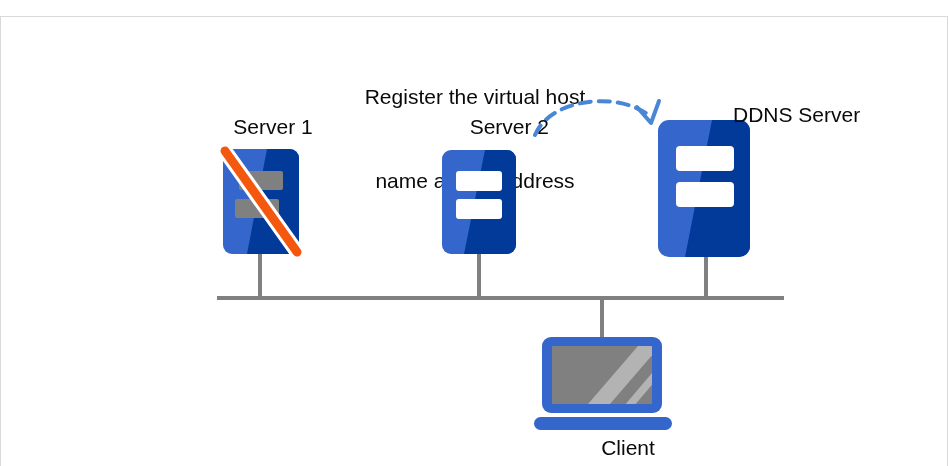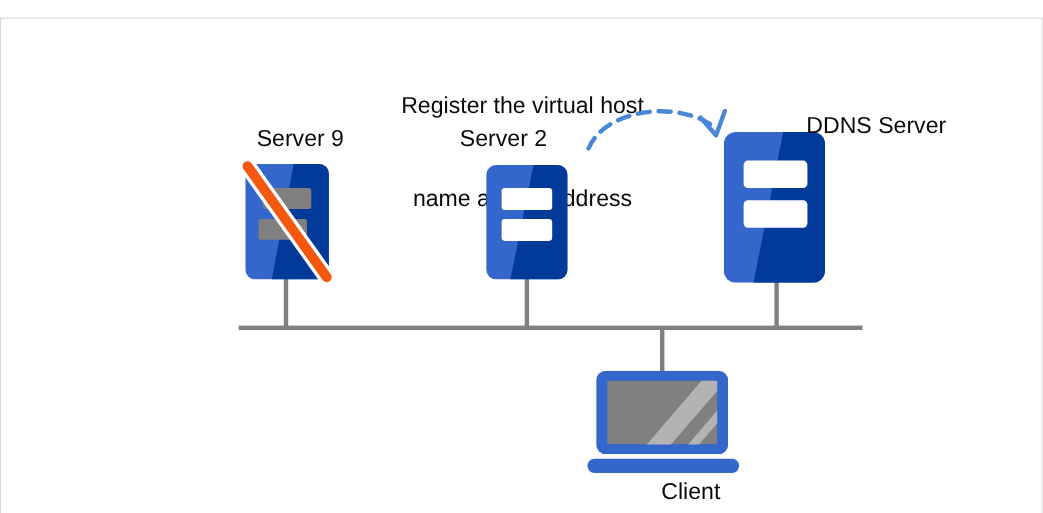--- a/index.html
+++ b/index.html
@@ -35,21 +35,21 @@
   }
 
   
   .node-label {
     font-size: 21px;
     color: #0a0a0a;
     line-height: 24px;
     white-space: nowrap;
   }
   #label-server1 { left: 222px; top: 98px; width: 100px; text-align: center; }
-  #label-server2 { left: 417px; top: 98px; width: 100px; text-align: left; }
+  #label-server2 { left: 448px; top: 98px; width: 100px; text-align: right; }
   #label-ddns    { left: 732px; top: 86px; }
   #label-client  { left: 558px; top: 419px; width: 138px; text-align: center; }
 
   
   .server { overflow: visible; }
 
   
   .wire { background: #808080; }
   #bus      { left: 216px; top: 279px; width: 567px; height: 4px; }
   #drop-s1  { left: 257px; top: 236px; width: 4px; height: 44px; }
@@ -137,18 +137,18 @@
       </clipPath>
     </defs>
     <g clip-path="url(#clip-screen)">
       <rect x="10" y="9" width="100" height="58" fill="#808080"></rect>
       <polygon points="96,9 118,9 62,74 40,74" fill="#b3b3b3"></polygon>
       <polygon points="122,22 132,22 86,76 76,76" fill="#b3b3b3"></polygon>
     </g>
   </svg>
   <div class="abs" id="client-base" style="background:#3466cc; border-radius:7px;"></div>
 
-  <div class="abs node-label" id="label-server1">Server 9</div>
+  <div class="abs node-label" id="label-server1">Server 1</div>
   <div class="abs node-label" id="label-server2">Server 2</div>
   <div class="abs node-label" id="label-ddns">DDNS Server</div>
   <div class="abs node-label" id="label-client">Client</div>
 
 </div>
 
 </body></html>

